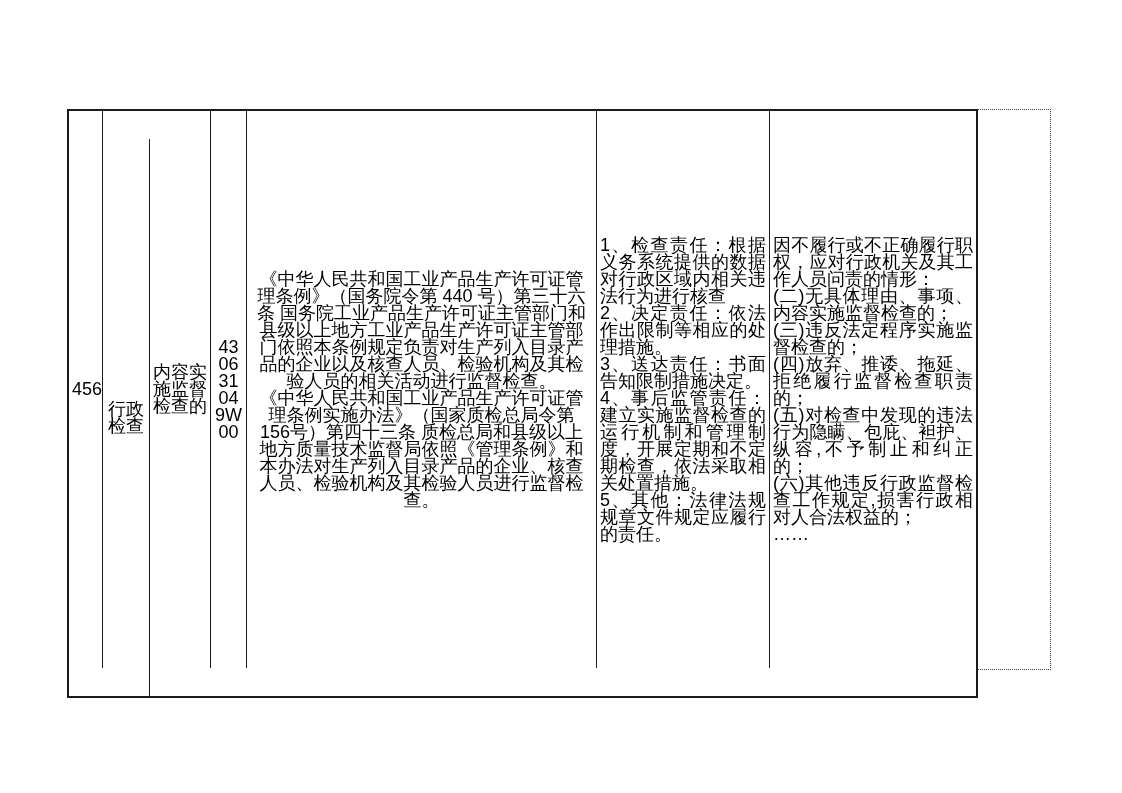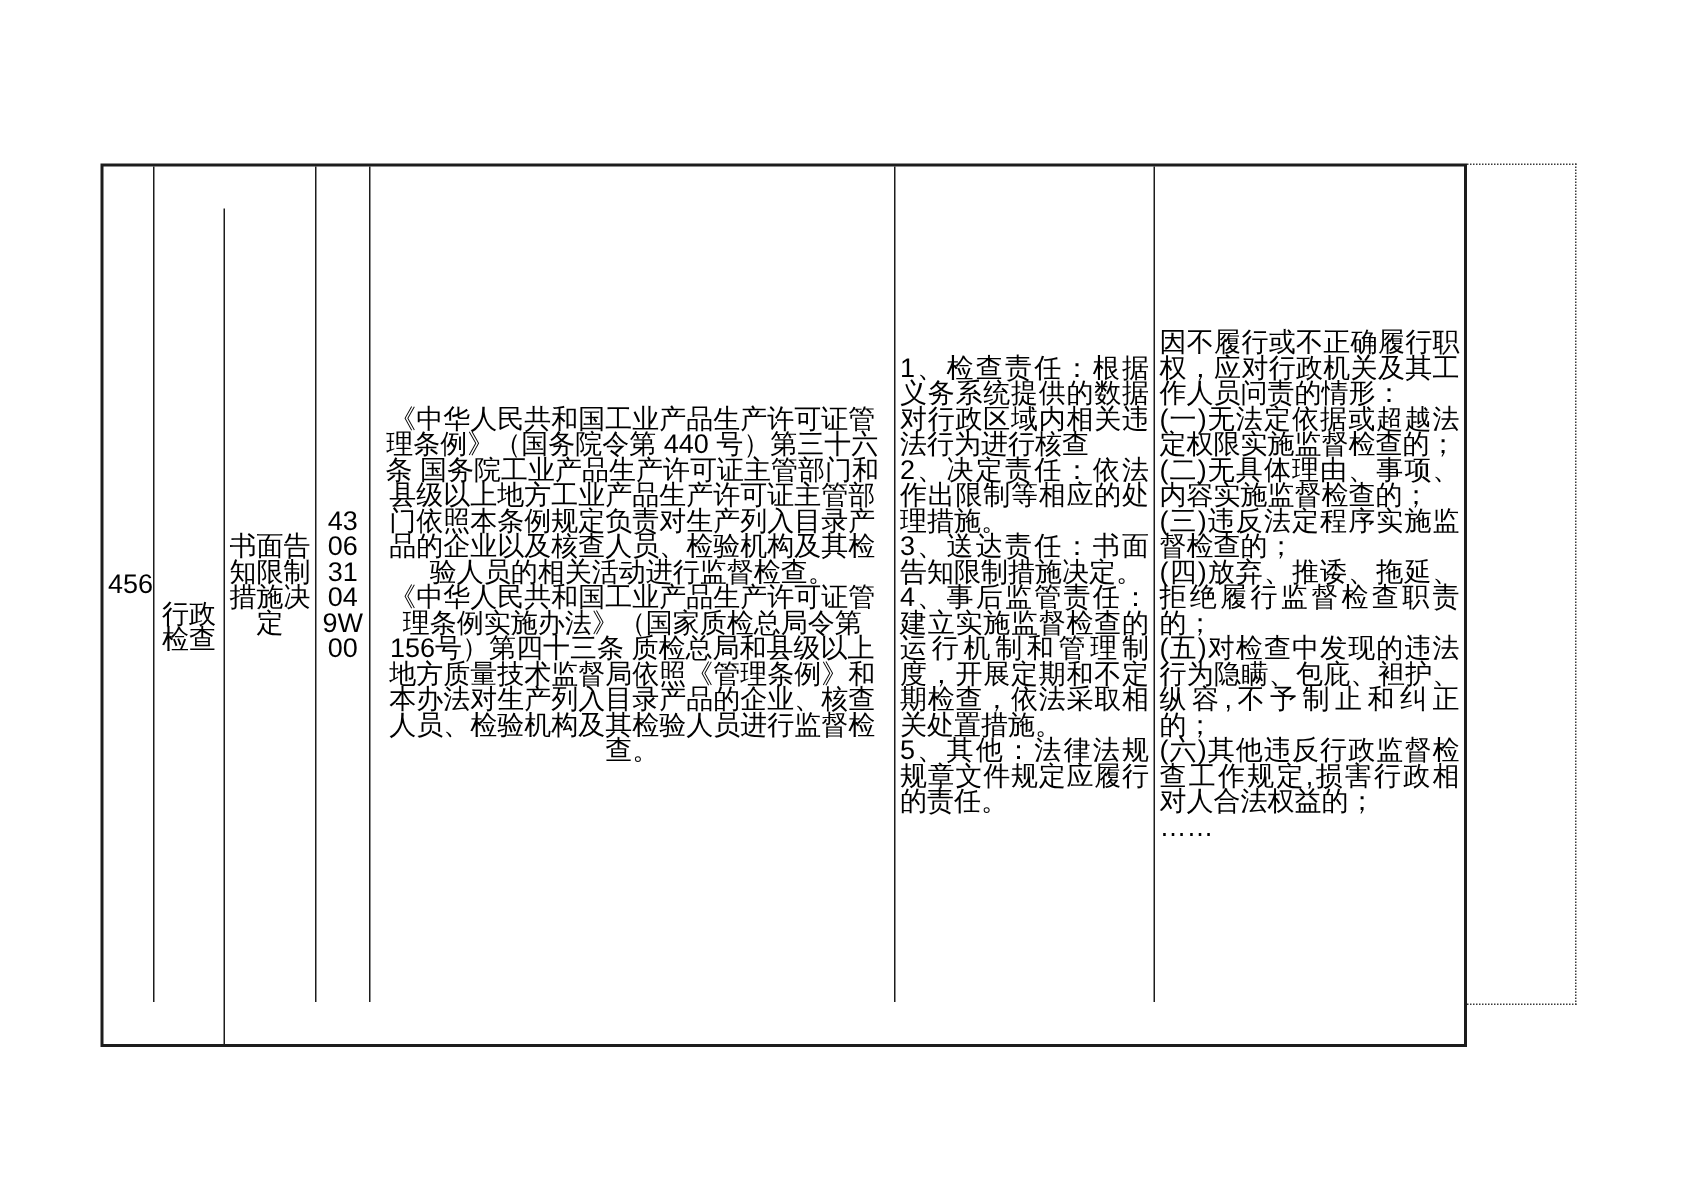--- a/index.html
+++ b/index.html
@@ -46,21 +46,21 @@
 
     <div class="cell c-serial">
       <div class="para">456</div>
     </div>
 
     <div class="cell c-category">
       <div class="para">行政检查</div>
     </div>
 
     <div class="cell c-name">
-      <div class="para">书面告知限制措施决定</div>
+      <div class="para">内容实施监督检查的</div>
     </div>
 
     <div class="cell c-code">
       <div class="para">430631049W00</div>
     </div>
 
     <div class="cell c-legal">
         <div class="para">《中华人民共和国工业产品生产许可证管理条例》（国务院令第 440 号）第三十六条 国务院工业产品生产许可证主管部门和县级以上地方工业产品生产许可证主管部门依照本条例规定负责对生产列入目录产品的企业以及核查人员、检验机构及其检验人员的相关活动进行监督检查。</div>
         <div class="para">《中华人民共和国工业产品生产许可证管理条例实施办法》（国家质检总局令第156号）第四十三条 质检总局和县级以上地方质量技术监督局依照《管理条例》和本办法对生产列入目录产品的企业、核查人员、检验机构及其检验人员进行监督检查。</div>
       </div>
@@ -69,21 +69,20 @@
         <div class="para">1、检查责任：根据义务系统提供的数据对行政区域内相关违法行为进行核查</div>
         <div class="para">2、决定责任：依法作出限制等相应的处理措施。</div>
         <div class="para">3、送达责任：书面告知限制措施决定。</div>
         <div class="para">4、事后监管责任：建立实施监督检查的运行机制和管理制度，开展定期和不定期检查，依法采取相关处置措施。</div>
         <div class="para">5、其他：法律法规规章文件规定应履行的责任。</div>
       </div>
 
     <div class="cell c-acct">
       <div class="para">因不履行或不正确履行职权，应对行政机关及其工作人员问责的情形：</div>
       <div>
-          <div class="para">(一)无法定依据或超越法定权限实施监督检查的；</div>
           <div class="para">(二)无具体理由、事项、内容实施监督检查的；</div>
           <div class="para">(三)违反法定程序实施监督检查的；</div>
           <div class="para">(四)放弃、推诿、拖延、拒绝履行监督检查职责的；</div>
           <div class="para">(五)对检查中发现的违法行为隐瞒、包庇、袒护、纵容,不予制止和纠正的；</div>
           <div class="para">(六)其他违反行政监督检查工作规定,损害行政相对人合法权益的；</div>
         </div>
       <div class="para">……</div>
     </div>
 
   </div>

